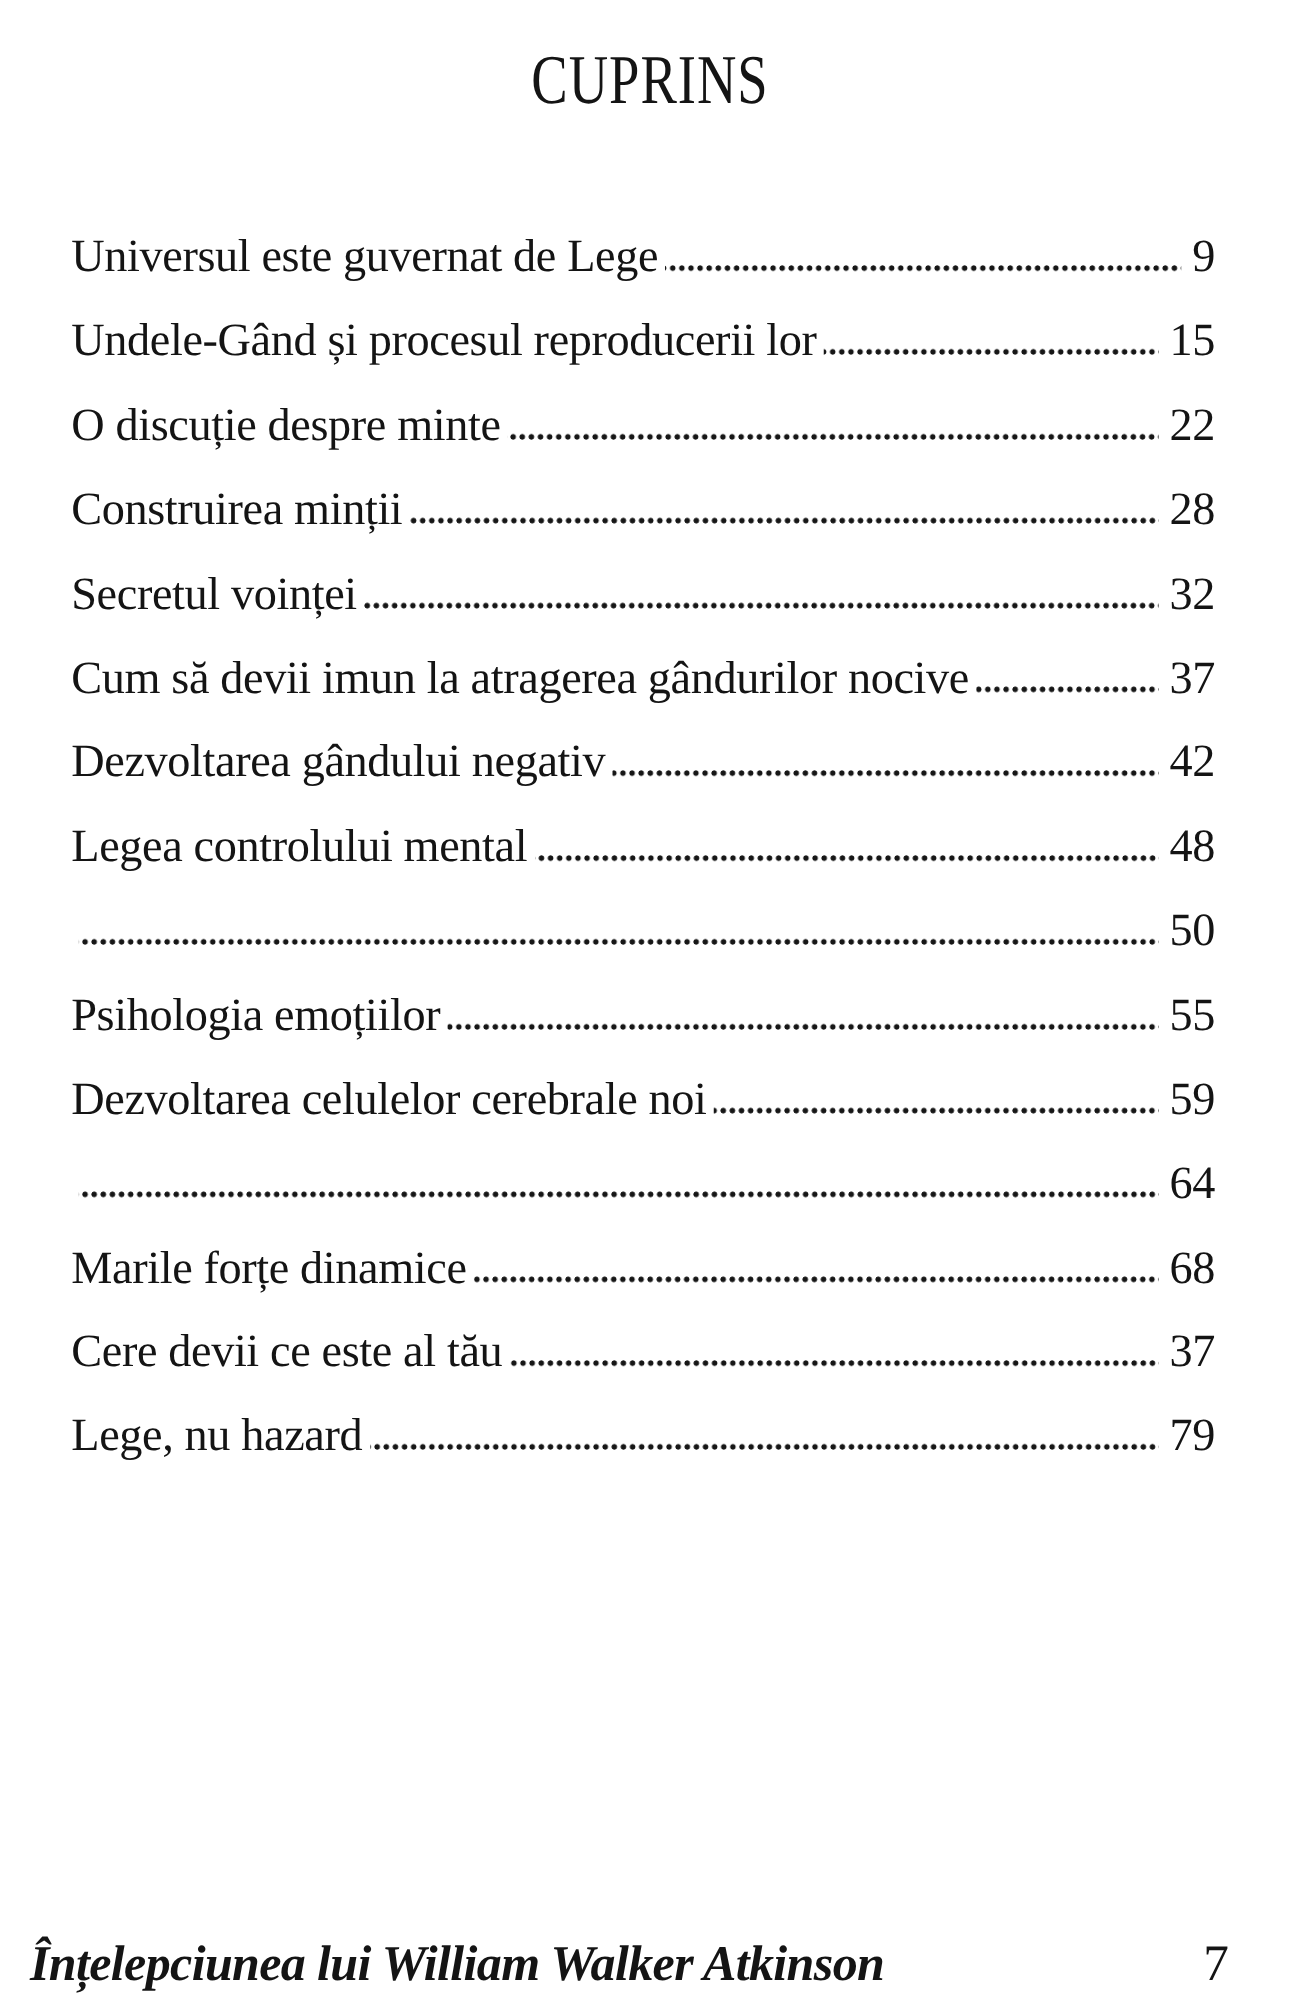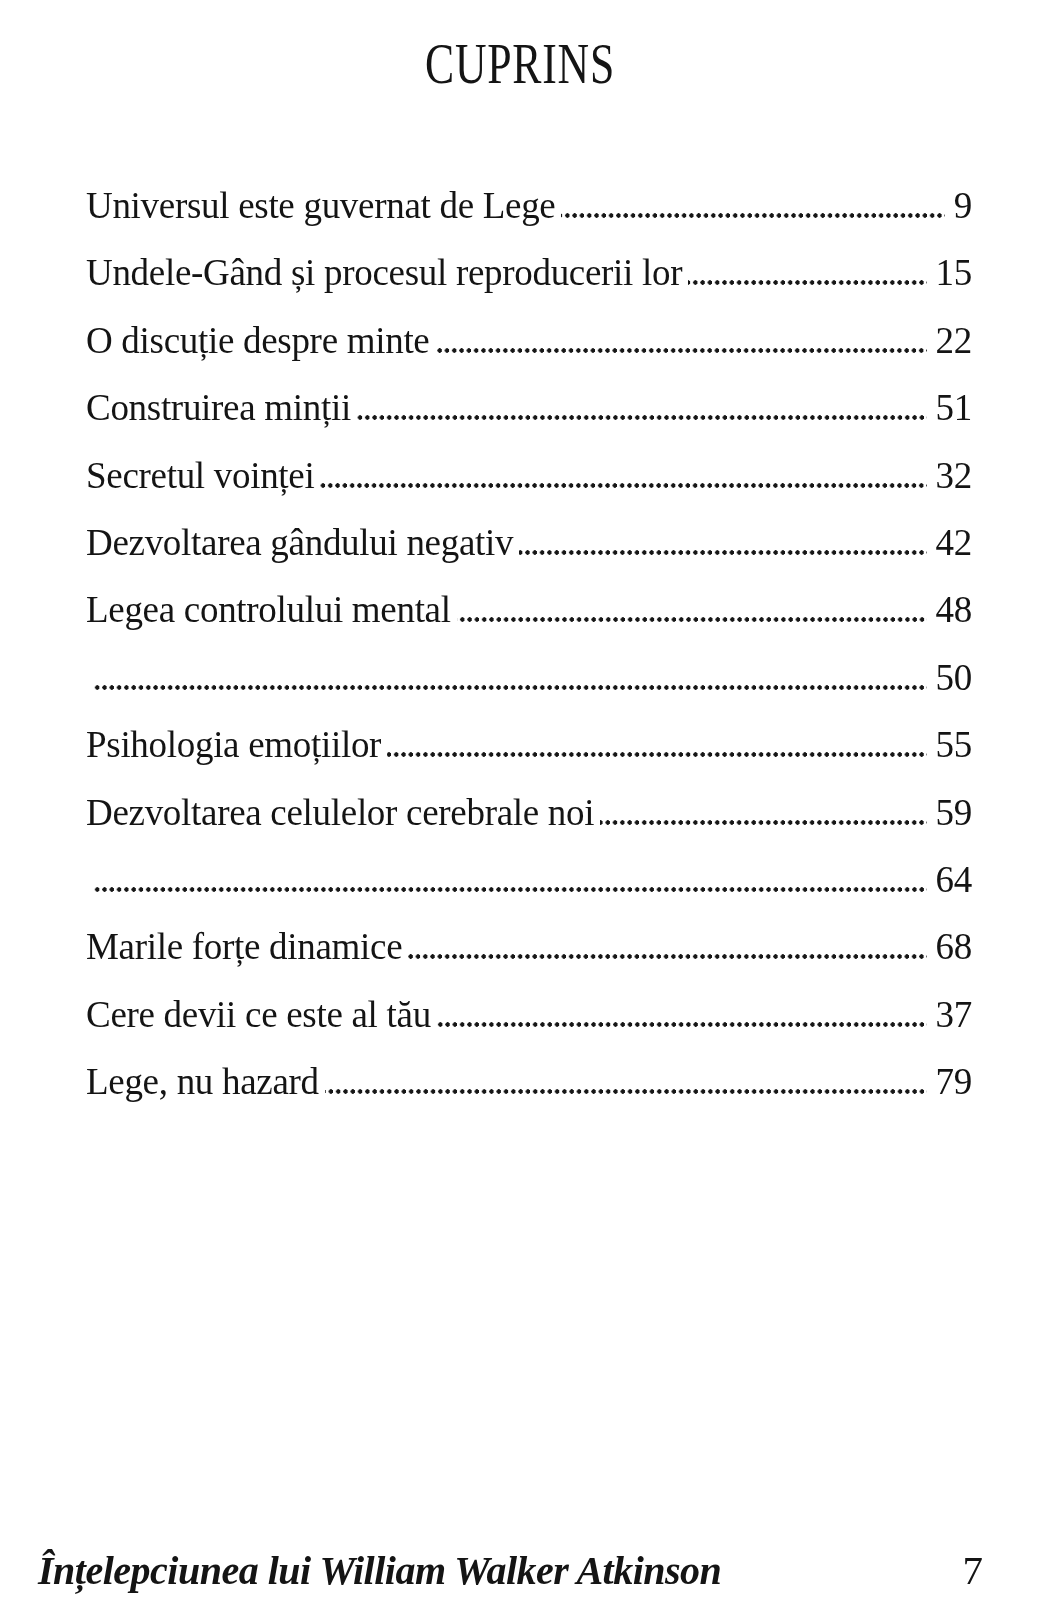--- a/index.html
+++ b/index.html
@@ -23,21 +23,21 @@
     font-size: 56px;
     font-weight: normal;
     line-height: 1;
     letter-spacing: 1px;
     transform: scaleX(0.78);
     transform-origin: 50% 50%;
     white-space: nowrap;
   }
   .toc {
     margin-top: 80px;
-    padding-left: 86px;
+    padding-left: 57px;
     padding-right: 68px;
   }
   .toc-row {
     display: flex;
     align-items: baseline;
     height: 67.4px;
     line-height: 67.4px;
     font-size: 37px;
     letter-spacing: -0.3px;
   }
@@ -54,21 +54,21 @@
     background-size: 7.3px 5px;
     background-repeat: repeat-x;
     background-position: right 0 bottom 0;
   }
   .toc-page {
     white-space: nowrap;
     flex: 0 0 auto;
   }
   .footer {
     position: absolute;
-    left: 38px;
+    left: 24px;
     right: 57px;
     bottom: 6px;
     display: flex;
     justify-content: space-between;
     align-items: baseline;
   }
   .footer-title {
     font-size: 40px;
     font-weight: bold;
     font-style: italic;
@@ -99,26 +99,31 @@
         <span class="toc-page">15</span>
       </div>
       <div class="toc-row">
         <span class="toc-title">O discuție despre minte</span>
         <span class="leader"></span>
         <span class="toc-page">22</span>
       </div>
       <div class="toc-row">
         <span class="toc-title">Construirea minții</span>
         <span class="leader"></span>
-        <span class="toc-page">51</span>
+        <span class="toc-page">28</span>
       </div>
       <div class="toc-row">
         <span class="toc-title">Secretul voinței</span>
         <span class="leader"></span>
         <span class="toc-page">32</span>
+      </div>
+      <div class="toc-row">
+        <span class="toc-title">Cum să devii imun la atragerea gândurilor nocive</span>
+        <span class="leader"></span>
+        <span class="toc-page">37</span>
       </div>
       <div class="toc-row">
         <span class="toc-title">Dezvoltarea gândului negativ</span>
         <span class="leader"></span>
         <span class="toc-page">42</span>
       </div>
       <div class="toc-row">
         <span class="toc-title">Legea controlului mental</span>
         <span class="leader"></span>
         <span class="toc-page">48</span>

